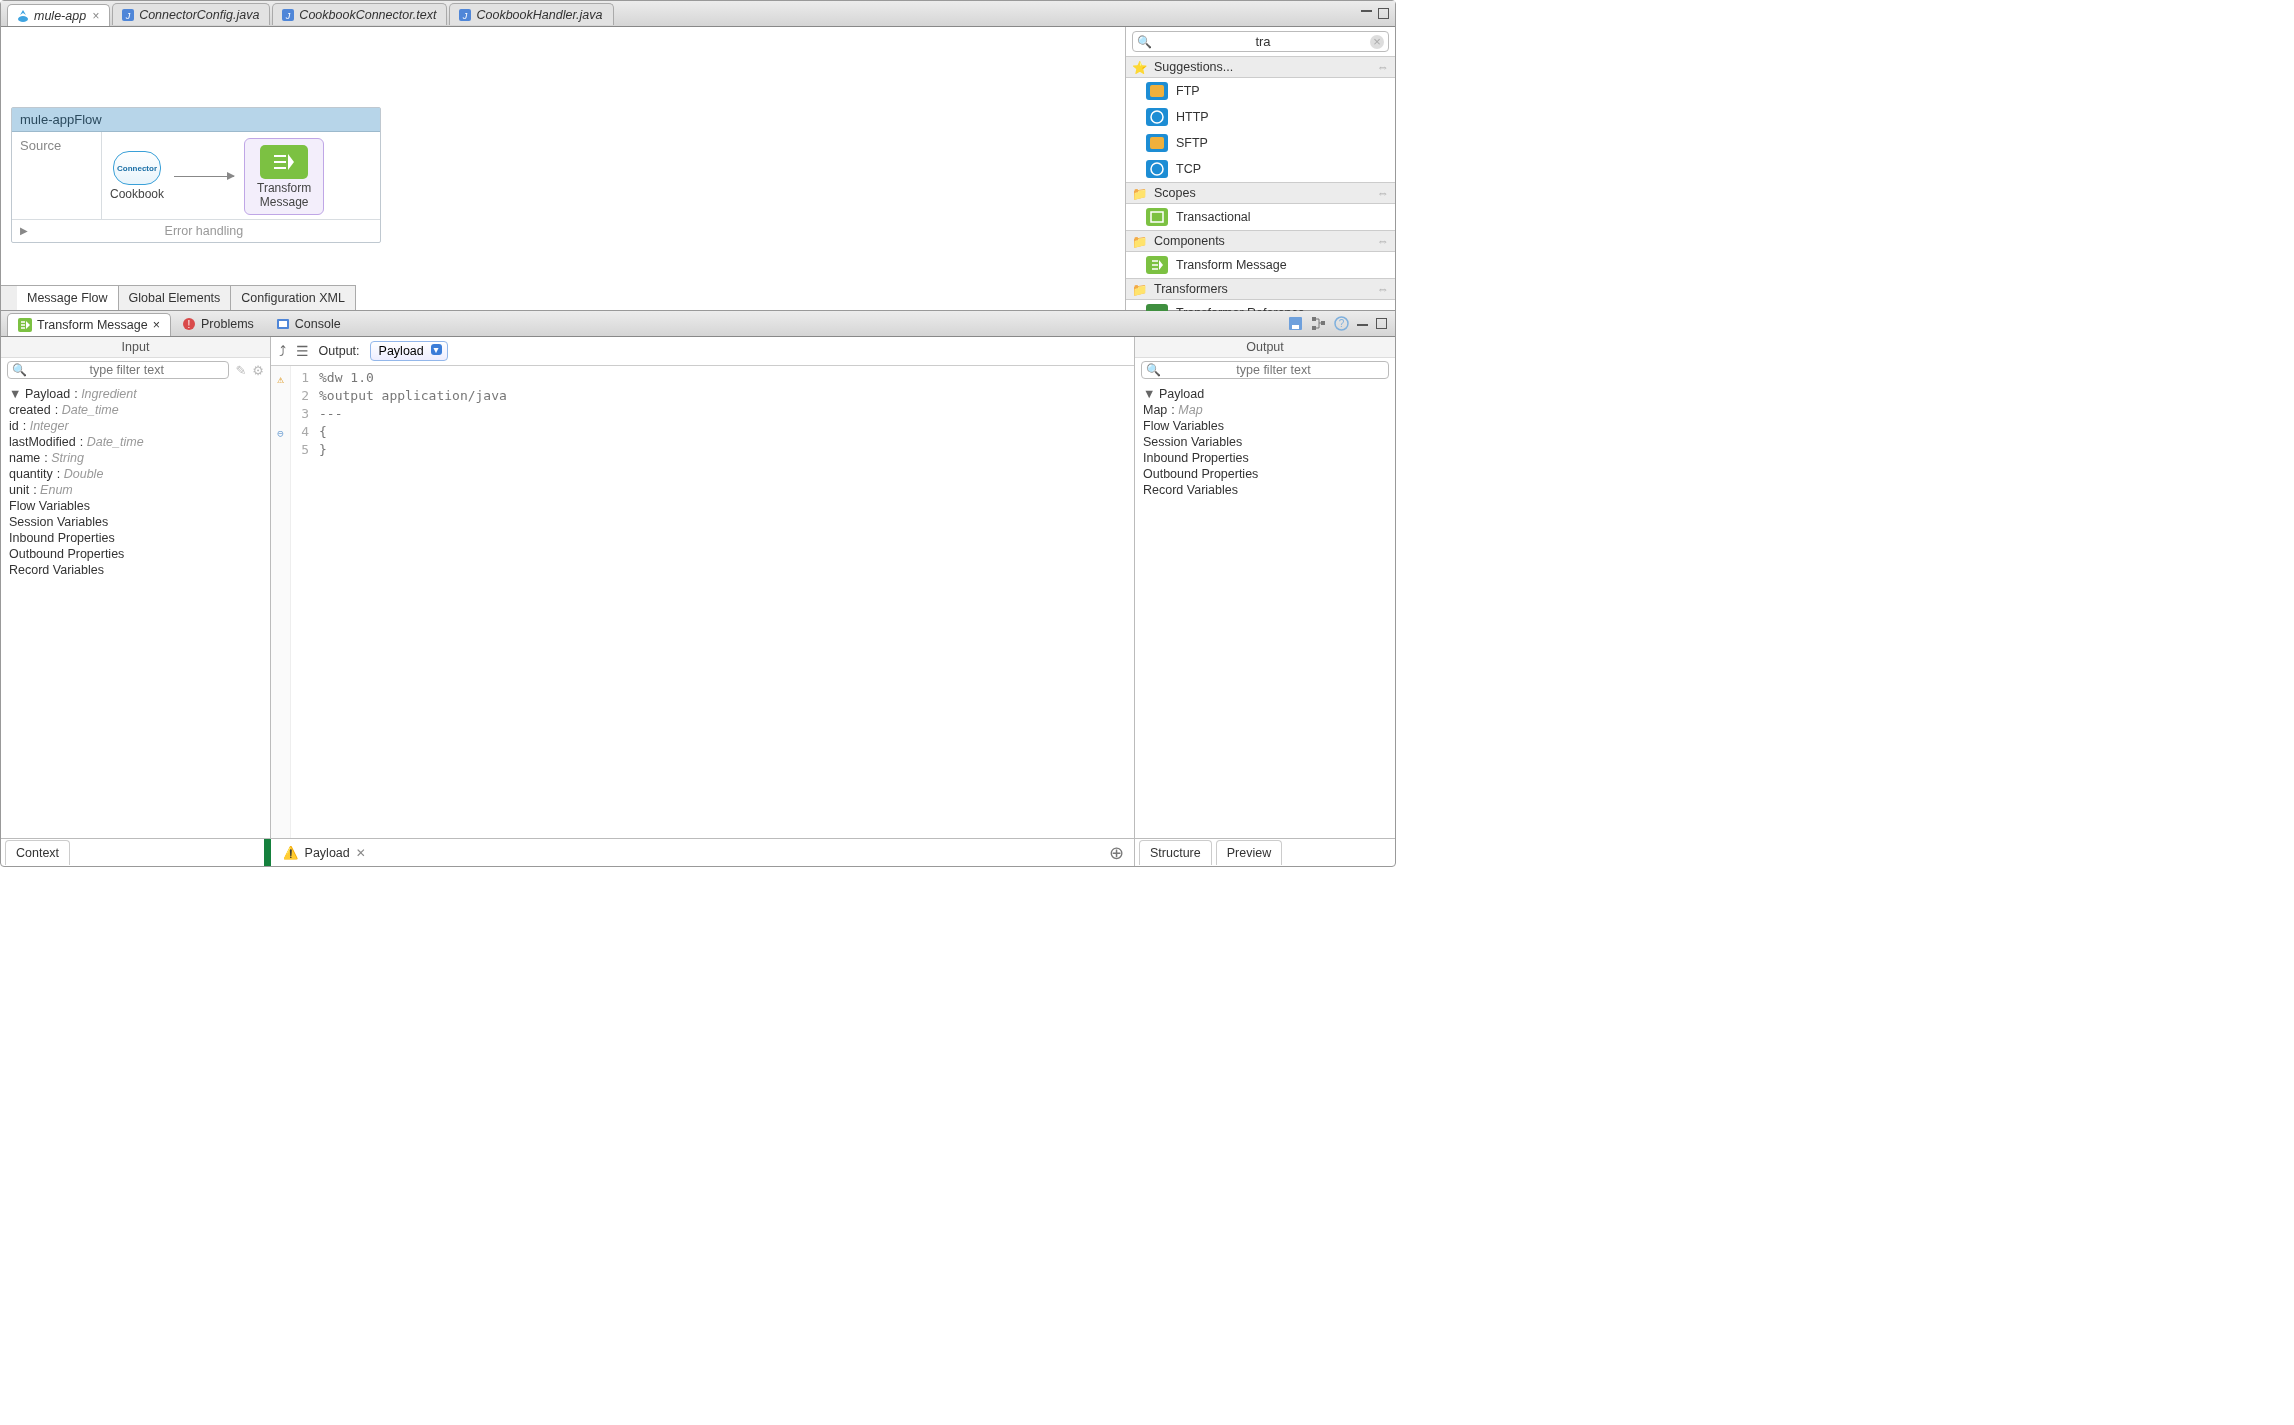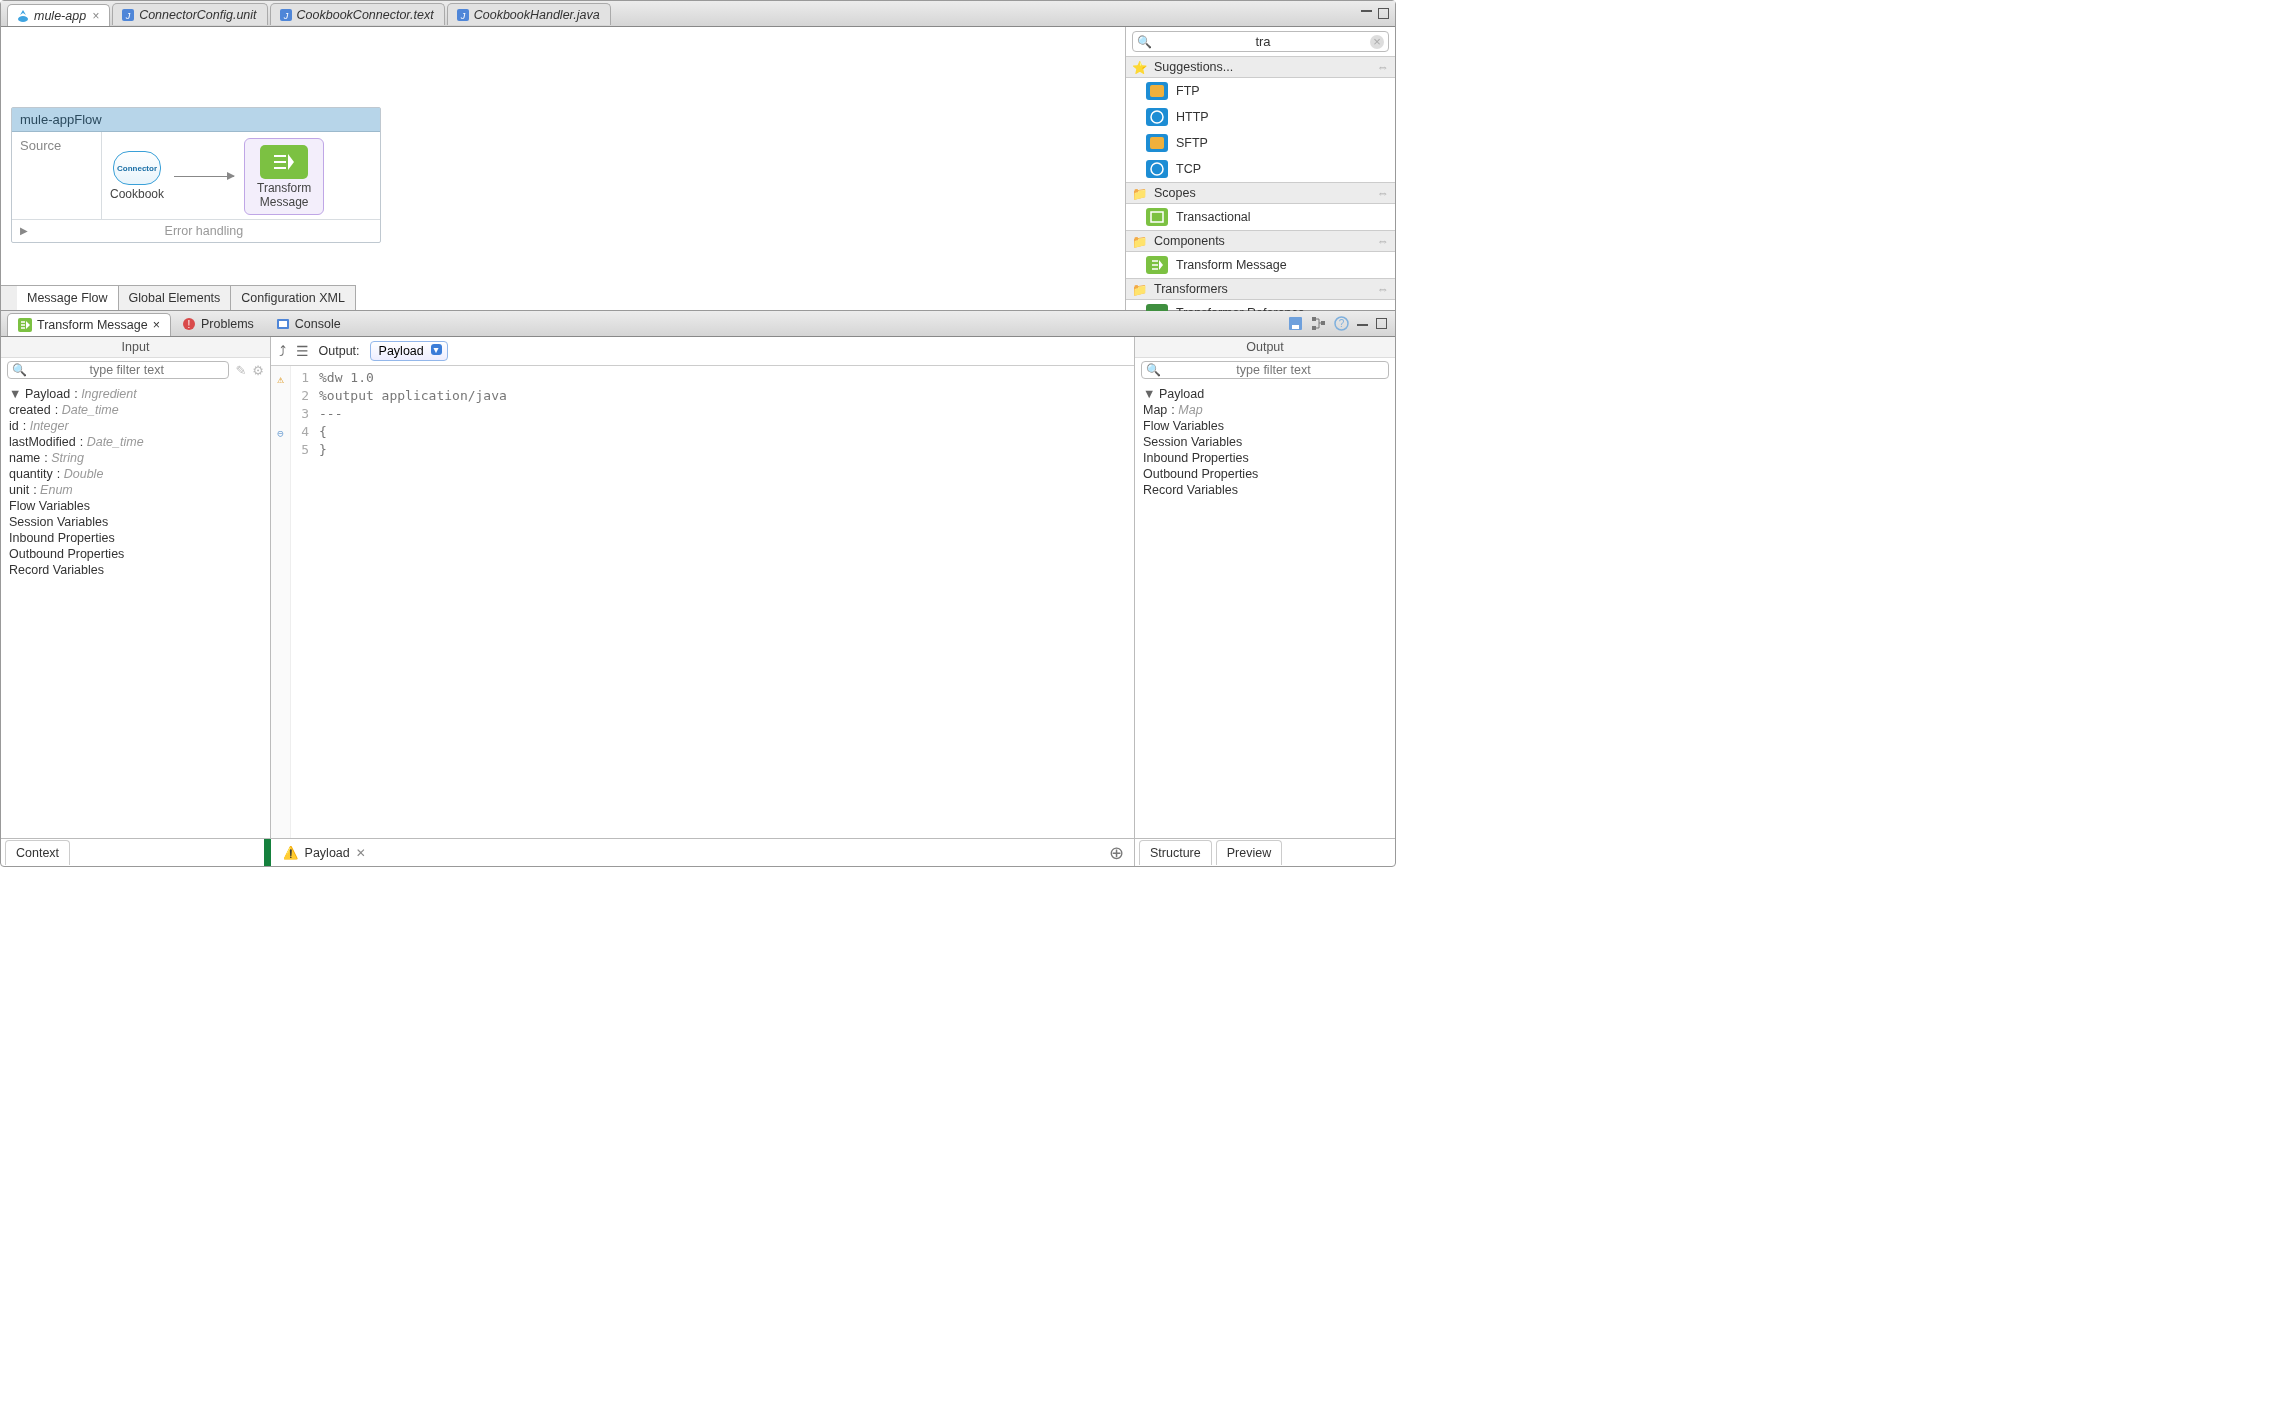--- a/index.html
+++ b/index.html
@@ -161,21 +161,21 @@
       <span>mule-app</span>
       <span class="close-x">×</span>
     </div>
     <div class="tab">
       <span class="file-icon">
           <svg width="14" height="14">
             <rect x="1" y="1" width="12" height="12" rx="2" fill="#4f86d8"></rect>
             <text x="7" y="11" font-size="9" text-anchor="middle" fill="#fff">J</text>
           </svg>
         </span>
-      <span>ConnectorConfig.unit</span>
+      <span>ConnectorConfig.java</span>
     </div>
     <div class="tab">
       <span class="file-icon">
           <svg width="14" height="14">
             <rect x="1" y="1" width="12" height="12" rx="2" fill="#4f86d8"></rect>
             <text x="7" y="11" font-size="9" text-anchor="middle" fill="#fff">J</text>
           </svg>
         </span>
       <span>CookbookConnector.text</span>
     </div>

